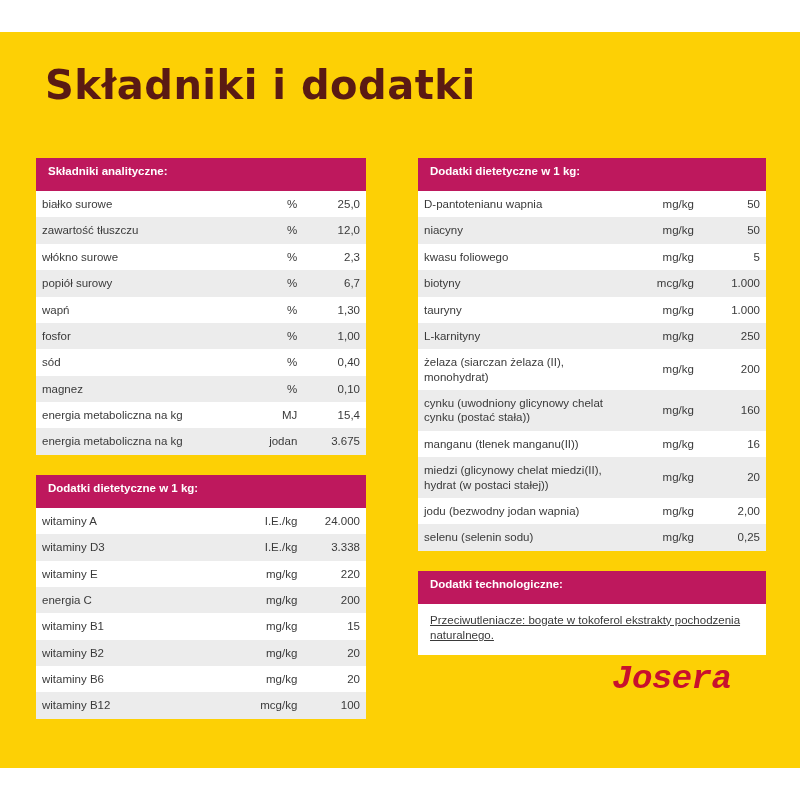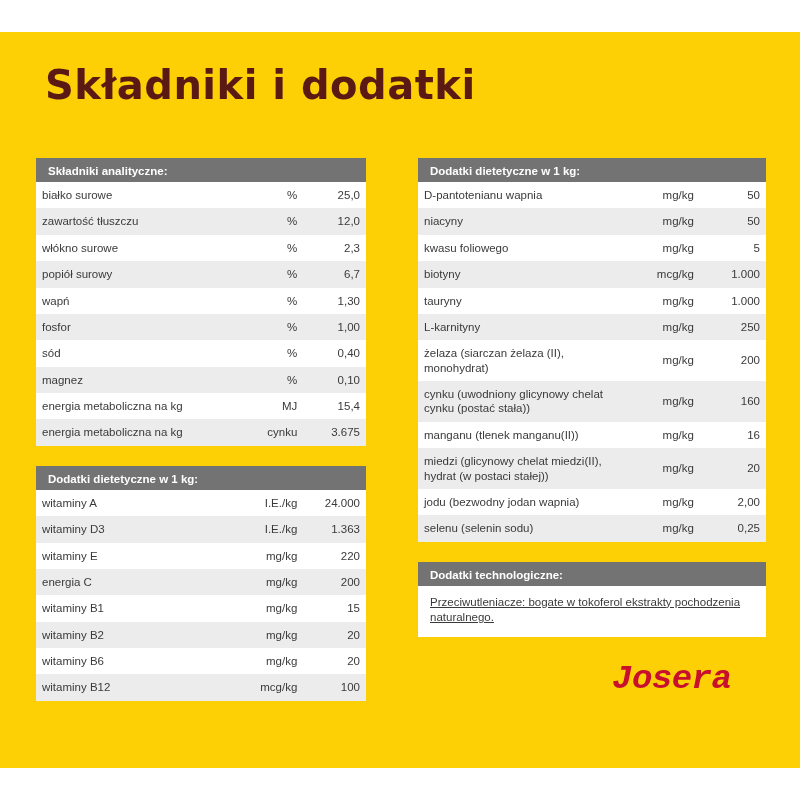--- a/index.html
+++ b/index.html
@@ -52,26 +52,26 @@
     width: 348px;
   }
   .tbl {
     width: 100%;
     border-collapse: collapse;
     margin-bottom: 20px;
     background: #ffffff;
   }
   .tbl caption {
     caption-side: top;
-    background: #737373;
+    background: #be185d;
     color: #ffffff;
     font-size: 11.5px;
     font-weight: bold;
     text-align: left;
-    padding: 7px 10px 5px 12px;
+    padding: 7px 10px 14px 12px;
   }
   .tbl td {
     font-size: 11.5px;
     color: #3a3a3a;
     padding: 6px 6px;
     vertical-align: middle;
     line-height: 1.25;
   }
   .tbl tr:nth-child(odd) td {
     background: #ffffff;
@@ -167,38 +167,38 @@
           <td class="c-unit">%</td>
           <td class="c-val">0,10</td>
         </tr>
         <tr>
           <td class="c-name">energia metaboliczna na kg</td>
           <td class="c-unit">MJ</td>
           <td class="c-val">15,4</td>
         </tr>
         <tr>
           <td class="c-name">energia metaboliczna na kg</td>
-          <td class="c-unit">cynku</td>
+          <td class="c-unit">jodan</td>
           <td class="c-val">3.675</td>
         </tr>
       </tbody>
     </table>
 
     <table class="tbl">
       <caption>Dodatki dietetyczne w 1 kg:</caption>
       <tbody>
         <tr>
           <td class="c-name">witaminy A</td>
           <td class="c-unit">I.E./kg</td>
           <td class="c-val">24.000</td>
         </tr>
         <tr>
           <td class="c-name">witaminy D3</td>
           <td class="c-unit">I.E./kg</td>
-          <td class="c-val">1.363</td>
+          <td class="c-val">3.338</td>
         </tr>
         <tr>
           <td class="c-name">witaminy E</td>
           <td class="c-unit">mg/kg</td>
           <td class="c-val">220</td>
         </tr>
         <tr>
           <td class="c-name">energia C</td>
           <td class="c-unit">mg/kg</td>
           <td class="c-val">200</td>

